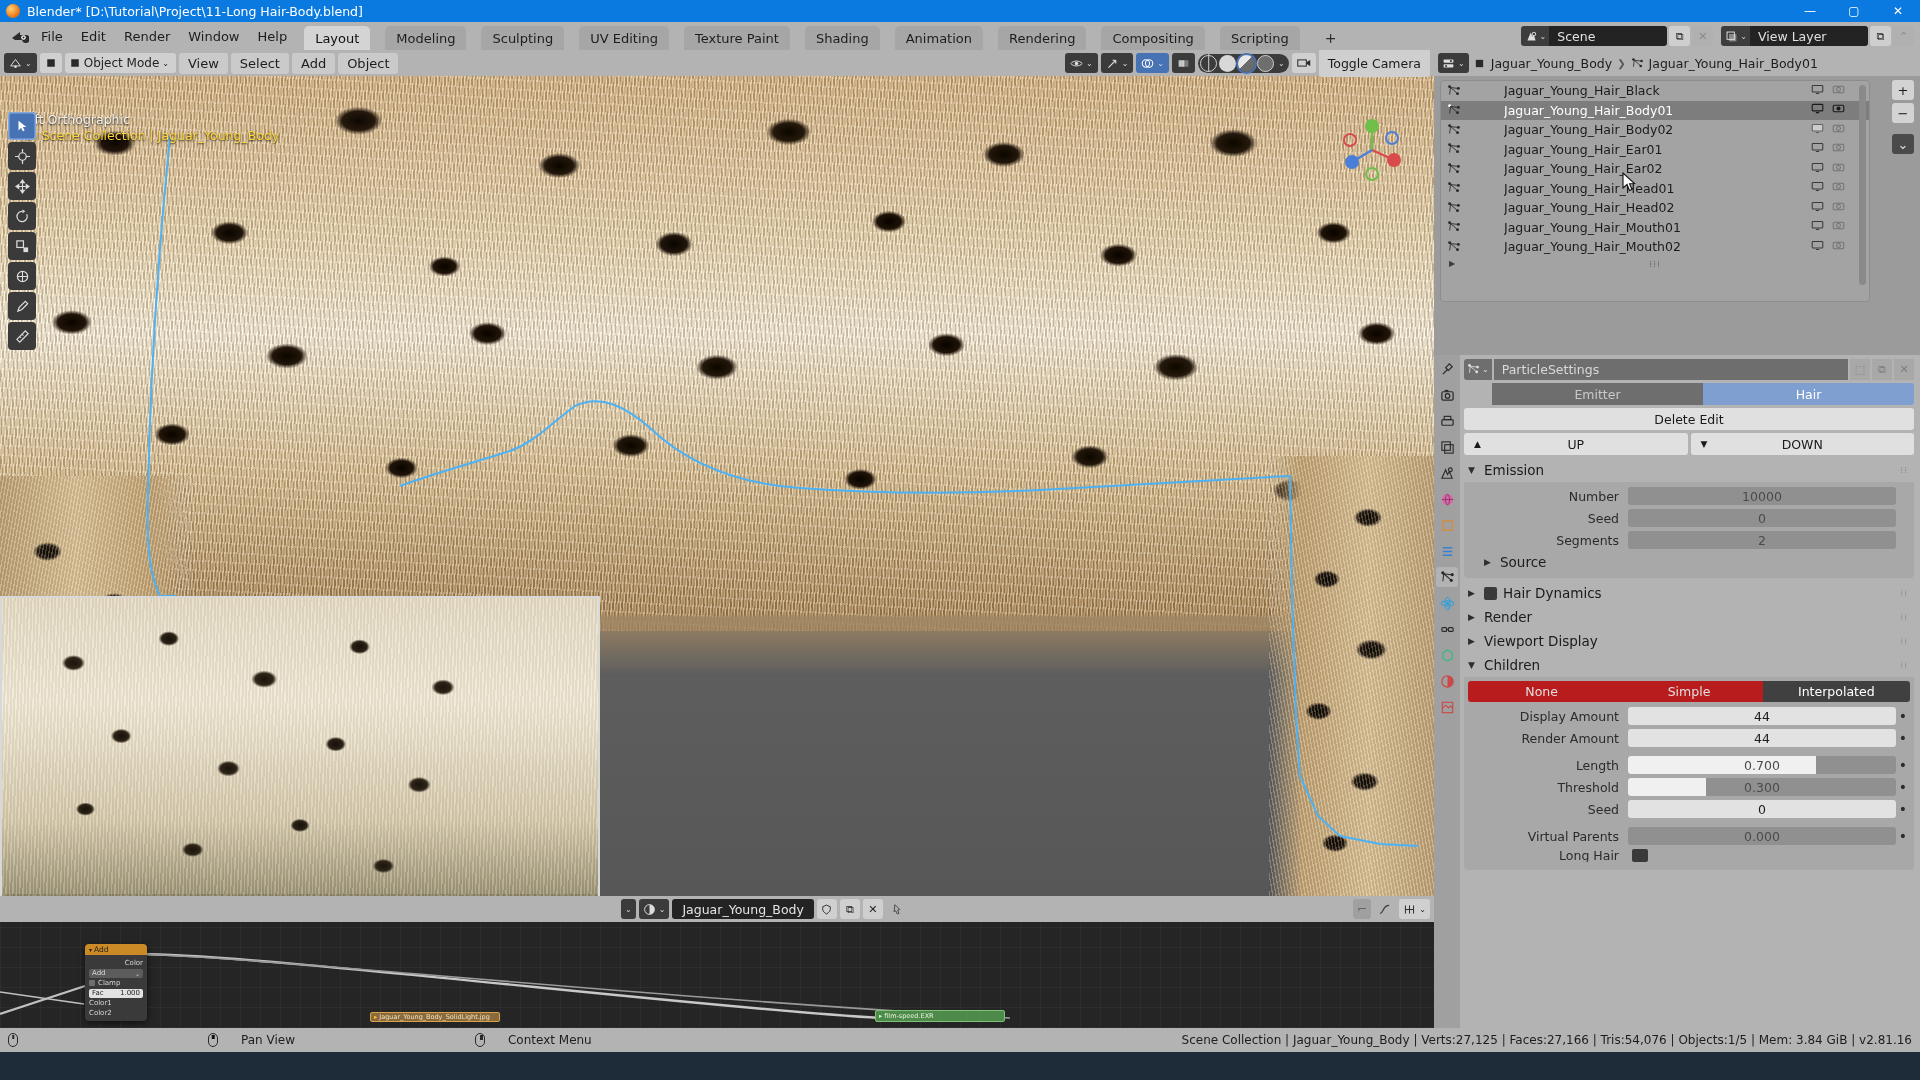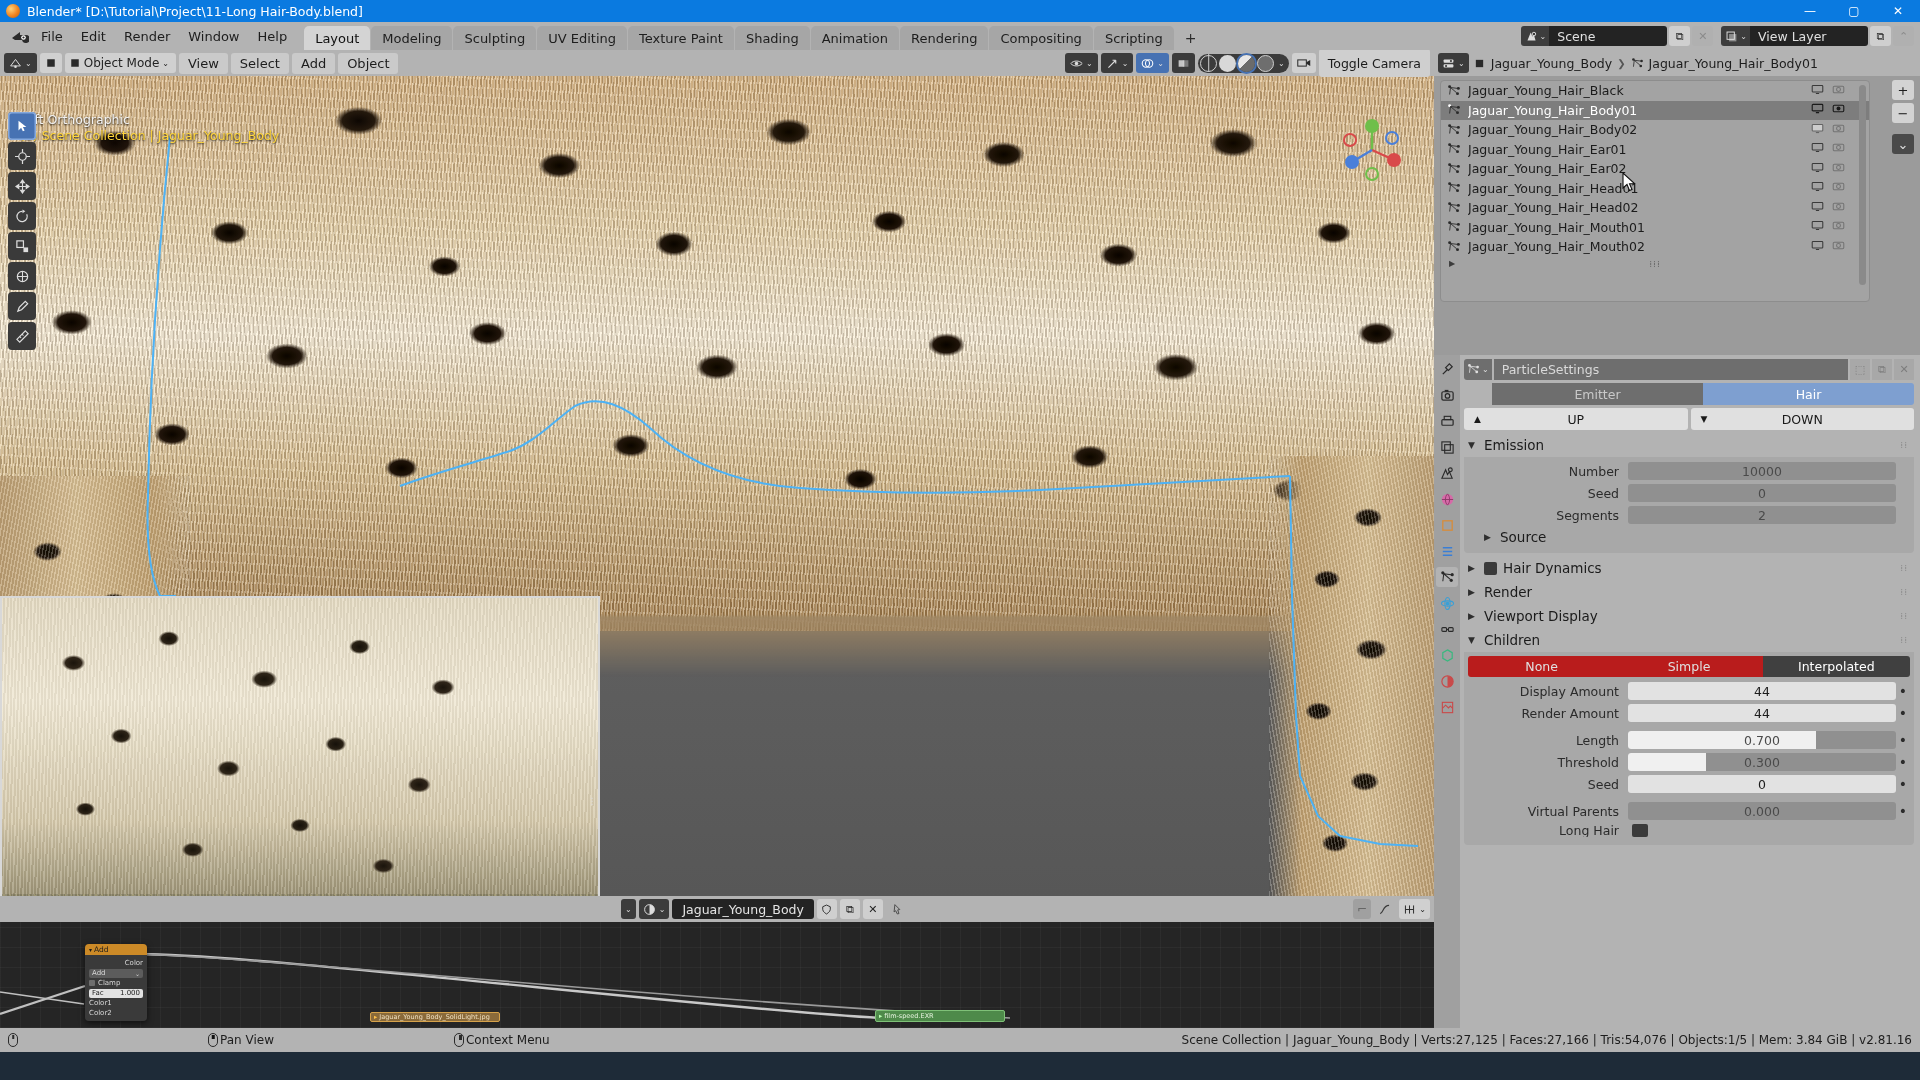--- a/index.html
+++ b/index.html
@@ -51,21 +51,21 @@
   .menu-item {
     padding: 3px 9px; color: #1d1d1d; font-size: 13px;
     white-space: nowrap; border-radius: 3px;
   }
   .ws-tabs { display: flex; align-items: flex-end; height: 28px; margin-left: 8px; }
   .ws-tab {
     padding: 5px 11px 5px 11px; height: 24px;
     color: #1d1d1d; font-size: 13px; white-space: nowrap;
     background: #a6a6a6;
     border-top-left-radius: 5px; border-top-right-radius: 5px;
-    margin-right: 1px;
+    margin-right: 15px;
     display: flex; align-items: center;
   }
   .ws-tab.active { background: #d4d4d4; color: #101010; }
   .ws-add {
     padding: 5px 10px; height: 24px; color: #2b2b2b; font-size: 14px;
     display: flex; align-items: center;
   }
   .topbar-right {
     margin-left: auto; display: flex; align-items: center;
     height: 22px; margin-bottom: 3px; margin-right: 6px; gap: 2px;
@@ -329,21 +329,21 @@
   .ol-list {
     background: #a3a3a3; border-radius: 4px; height: 222px;
     position: relative; overflow: hidden;
     border: 1px solid #8d8d8d;
   }
   .ol-row {
     height: 19.5px; display: flex; align-items: center; padding: 0 4px 0 6px;
     color: #1b1b1b; font-size: 12.5px;
   }
   .ol-row.sel { background: #7d7d7d; color: #ffffff; }
-  .ol-row .nm { flex: 1; white-space: nowrap; overflow: hidden; }
+  .ol-row .nm { flex: 1; white-space: nowrap; overflow: hidden; margin-left: 36px; }
   .ol-row .vis { display: flex; gap: 8px; align-items: center; margin-right: 20px; }
   .ol-scroll {
     position: absolute; right: 3px; top: 4px; width: 7px; height: 200px;
     background: #8a8a8a; border-radius: 4px;
   }
   .ol-foot { height: 14px; display: flex; align-items: center; justify-content: center; position: relative; }
   .ol-foot .tri { position: absolute; left: 8px; color: #3b3b3b; font-size: 8px; }
   .ol-foot .grip { color: #6a6a6a; font-size: 9px; letter-spacing: 1px; }
   .ol-side {
     position: absolute; right: 6px; top: 4px; width: 22px;
@@ -426,21 +426,21 @@
   }
   .seg3 > div.on { background: #404040; color: #ffffff; }
   .chk { width: 13px; height: 13px; background: #3a3a3a; border-radius: 2px; }
 
   
   .statusbar {
     position: absolute; left: 0; top: 1028px; width: 1920px; height: 24px;
     background: #b3b3b3; display: flex; align-items: center;
     color: #1d1d1d; font-size: 12px; padding: 0 8px;
   }
-  .sb-item { display: flex; align-items: center; gap: 2px; }
+  .sb-item { display: flex; align-items: center; gap: 23px; }
   .sb-gap1 { width: 190px; }
   .sb-gap2 { width: 180px; }
   .sb-right { margin-left: auto; white-space: nowrap; }
   .taskbar { position: absolute; left: 0; top: 1052px; width: 1920px; height: 28px; background: #1e2b38; }
   .mouse-ico {
     width: 10px; height: 14px; border: 1.5px solid #2a2a2a; border-radius: 5px;
     position: relative; flex: none;
   }
   .mouse-ico::after { content:""; position:absolute; left:50%; top:1px; width:1.5px; height:4px; background:#2a2a2a; transform:translateX(-50%); }
   .mouse-ico.mid::after { background:#111; width:2.5px; }
@@ -1123,20 +1123,21 @@
           <div class="ps-idbtn">⬚</div>
           <div class="ps-idbtn">⧉</div>
           <div class="ps-idbtn">✕</div>
         </div>
 
         <div class="seg2">
           <div>Emitter</div>
           <div class="on">Hair</div>
         </div>
 
+        <div class="fullbtn">Delete Edit</div>
 
 
         <div class="row2">
           <div class="witharrow">
             <span class="ar">▲</span>
             <span>UP</span>
           </div>
           <div class="witharrow">
             <span class="ar">▼</span>
             <span>DOWN</span>

